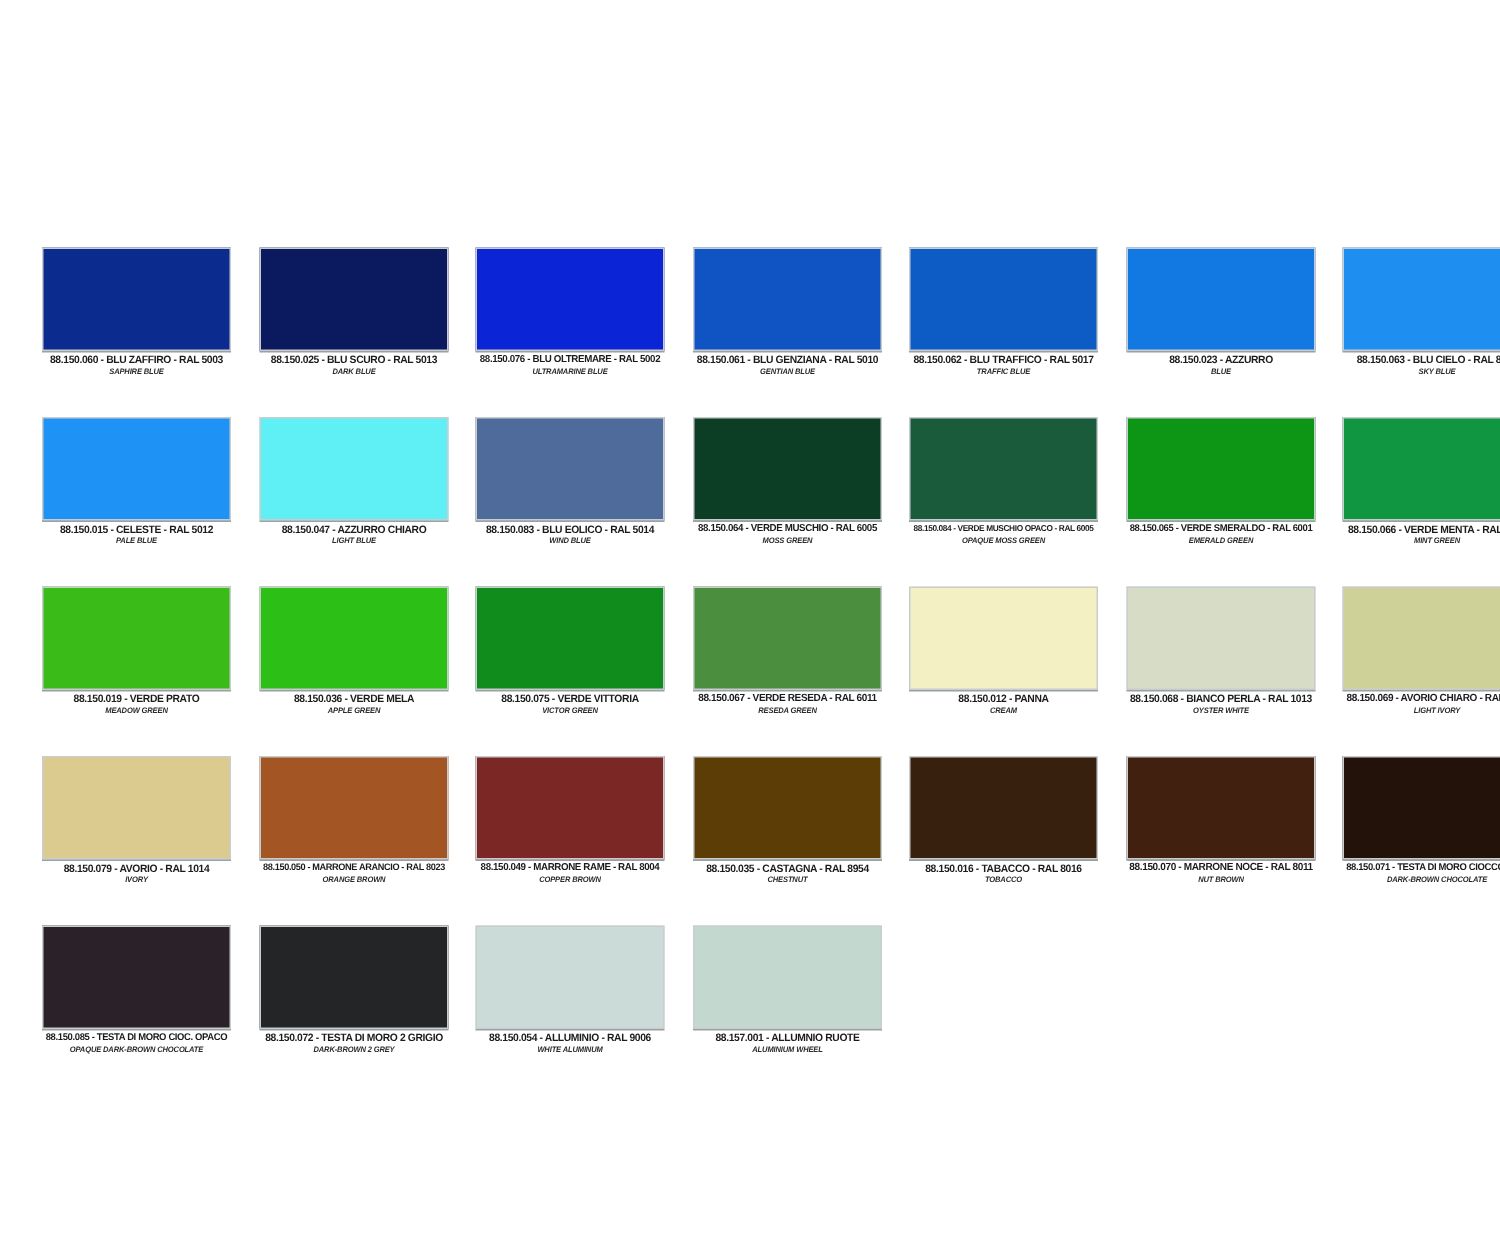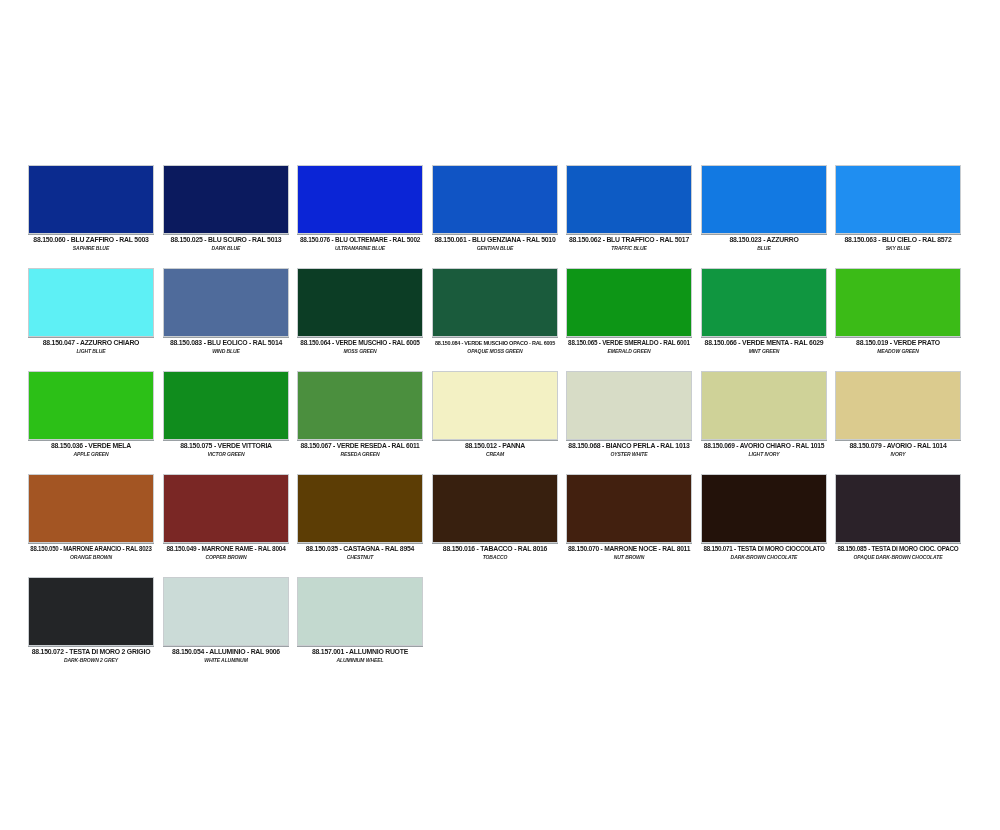--- a/index.html
+++ b/index.html
@@ -25,20 +25,21 @@
 
   .swatch-grid {
     position: absolute;
     left: 28px;
     top: 165px;
     width: 944px;
     display: grid;
     grid-template-columns: repeat(7, 134.5px);
     column-gap: 0px;
     row-gap: 0px;
+    gap: 10px;
   }
 
   .swatch-cell {
     width: 134.5px;
     height: 103px;
     box-sizing: border-box;
     padding-right: 8px;
   }
 
   .swatch-chip {
@@ -139,20 +140,27 @@
         </div>
       </div>
       <div class="swatch-cell">
         <div class="swatch-chip" style="background-color: rgb(31, 142, 241);"></div>
         <div class="swatch-caption">
           <span class="caption-line-1"><span class="code">88.150.063</span><span class="sep"> - </span><span class="name">BLU CIELO</span><span class="sep"> - </span><span class="ral">RAL 8572</span></span>
           <span class="caption-line-2">SKY BLUE</span>
         </div>
       </div>
       <div class="swatch-cell">
+        <div class="swatch-chip" style="background-color: rgb(30, 147, 245);"></div>
+        <div class="swatch-caption">
+          <span class="caption-line-1"><span class="code">88.150.015</span><span class="sep"> - </span><span class="name">CELESTE</span><span class="sep"> - </span><span class="ral">RAL 5012</span></span>
+          <span class="caption-line-2">PALE BLUE</span>
+        </div>
+      </div>
+      <div class="swatch-cell">
         <div class="swatch-chip" style="background-color: rgb(94, 240, 245);"></div>
         <div class="swatch-caption">
           <span class="caption-line-1"><span class="code">88.150.047</span><span class="sep"> - </span><span class="name">AZZURRO CHIARO</span></span>
           <span class="caption-line-2">LIGHT BLUE</span>
         </div>
       </div>
       <div class="swatch-cell">
         <div class="swatch-chip" style="background-color: rgb(79, 107, 155);"></div>
         <div class="swatch-caption">
           <span class="caption-line-1"><span class="code">88.150.083</span><span class="sep"> - </span><span class="name">BLU EOLICO</span><span class="sep"> - </span><span class="ral">RAL 5014</span></span>

